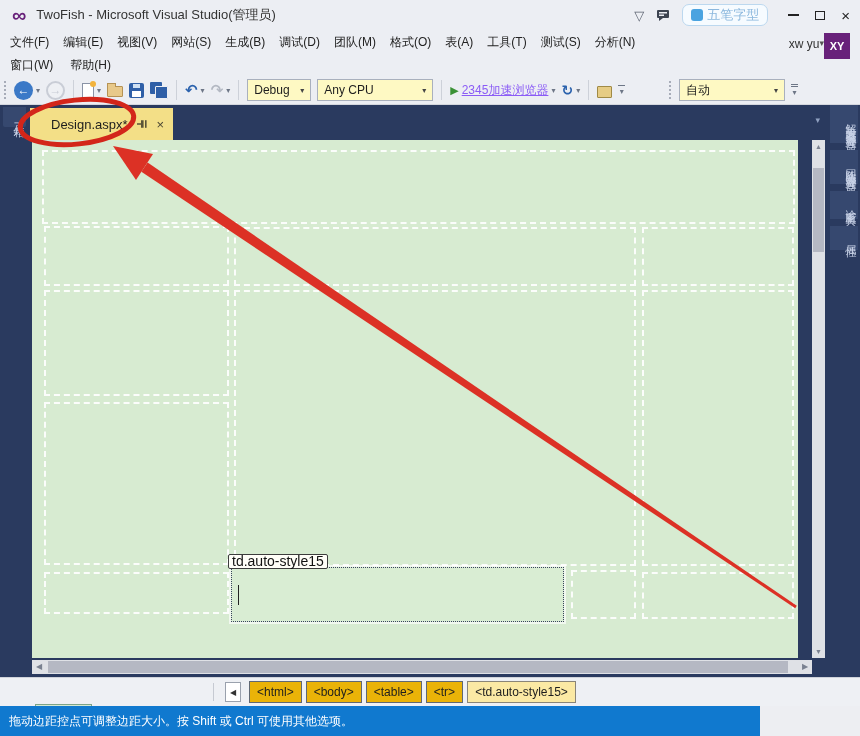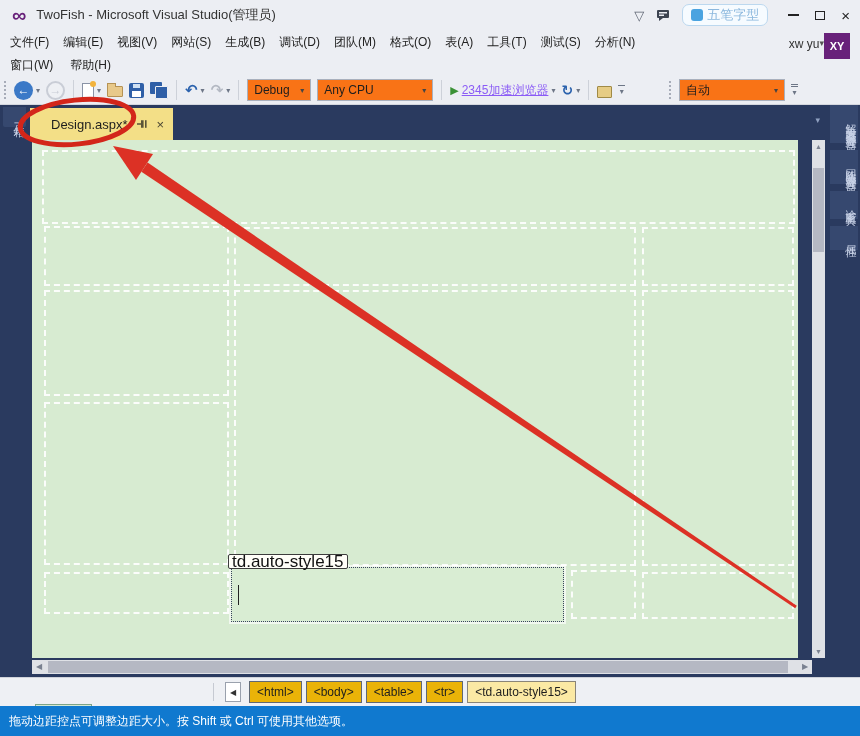--- a/index.html
+++ b/index.html
@@ -44,21 +44,21 @@
   .folder { width:16px; height:11px; background:#e8c98a; border:1px solid #b59254; border-radius:1px; position:relative; margin-top:3px; }
   .folder::before { content:""; position:absolute; top:-4px; left:-1px; width:7px; height:3px; background:#e8c98a; border:1px solid #b59254; border-bottom:none; }
   .floppy { width:15px; height:15px; background:#2f5fa7; border-radius:2px; position:relative; }
   .floppy::before { content:""; position:absolute; left:4px; top:1px; right:4px; height:4px; background:#cfe0f2; }
   .floppy::after { content:""; position:absolute; left:3px; bottom:1px; right:3px; height:6px; background:#fff; }
   .saveall { position:relative; width:18px; height:17px; }
   .saveall .f1 { position:absolute; left:0; top:0; width:12px; height:12px; background:#2f5fa7; border-radius:1px; }
   .saveall .f2 { position:absolute; left:5px; top:4px; width:13px; height:13px; background:#2f5fa7; border:1px solid #eceef3; border-radius:1px; }
   .undo-g { color:#2b62ad; font-size:15px; font-weight:bold; }
   .redo-g { color:#b3b8c2; font-size:15px; font-weight:bold; }
-  .combo { height:22px; background:#f97316; border:1px solid #a9b0bd; display:flex; align-items:center; padding:0 6px; gap:6px; }
+  .combo { height:22px; background:#fef9c3; border:1px solid #a9b0bd; display:flex; align-items:center; padding:0 6px; gap:6px; }
   .combo .val { white-space:nowrap; }
   .combo .c-caret { margin-left:auto; font-size:8px; color:#444; }
   .play-g { color:#3a9136; font-size:11px; }
   .run-label { white-space:nowrap; color:#8b5cf6;text-decoration:underline; }
   .refresh-g { color:#2b62ad; font-size:14px; font-weight:bold; }
   .pic-ic { width:15px; height:12px; background:#e6cc85; border:1px solid #a08a46; border-radius:1px; margin-top:3px; }
   .overflow { display:flex; flex-direction:column; align-items:center; gap:1px; }
   .overflow .bar { width:7px; height:1px; background:#6d7686; }
   .tb-btn { display:flex; align-items:center; gap:3px; }
 
@@ -72,21 +72,21 @@
   .doc-tab { position:absolute; left:0; top:3px; height:32px; background:#f3df87; display:flex; align-items:center; padding:0 9px; gap:9px; }
   .doc-tab .tab-label { font-size:13px; color:#1e1e1e; white-space:nowrap;margin-left:12px; }
   .doc-tab .tab-close { font-size:13px; color:#4a4632; line-height:13px; }
   .strip-caret { position:absolute; right:8px; top:10px; color:#8fa0c0; font-size:9px; }
 
   
   .surface { position:absolute; left:32px; top:35px; width:766px; height:518px; background:#d7ebd1; }
   .cell { position:absolute; border:2px dashed rgba(255,255,255,0.92); }
   .sel-cell { position:absolute; border:1px dotted #39445e; box-shadow:0 0 0 2px rgba(255,255,255,0.65); background:#d9edd3; }
   .caret-bar { position:absolute; width:1px; height:20px; background:#222; }
-  .cell-taglabel { position:absolute; height:15px; background:#fffef8; border:1px solid #3c3c3c; border-radius:2px; font-size:17px; line-height:13px; padding:0 3px; color:#111; white-space:nowrap; z-index:5; }
+  .cell-taglabel { position:absolute; height:15px; background:#fffef8; border:1px solid #3c3c3c; border-radius:2px; font-size:14px; line-height:13px; padding:0 3px; color:#111; white-space:nowrap; z-index:5; }
 
   
   .vscroll { position:absolute; left:812px; top:35px; width:13px; height:518px; background:#dfe1e6; }
   .vscroll .arrow { position:absolute; left:0; width:13px; height:13px; color:#7a8190; font-size:7px; text-align:center; line-height:13px; }
   .vscroll .thumb { position:absolute; left:1px; width:11px; top:28px; height:84px; background:#b5b8c3; }
   .hscroll { position:absolute; left:32px; top:555px; width:780px; height:14px; background:#dfe1e6; }
   .hscroll .arrow { position:absolute; top:0; width:14px; height:14px; color:#7a8190; font-size:8px; text-align:center; line-height:14px; }
   .hscroll .thumb { position:absolute; top:1px; left:16px; width:740px; height:12px; background:#b5b8c3; }
 
   
@@ -98,21 +98,21 @@
   .vb-ic.split::after { content:""; position:absolute; left:0; right:0; top:3px; height:1px; background:#66707e; }
   .vb-ic.src { border:none; background:none; width:12px; }
   .vb-ic.src::after { content:"<>"; font-size:8px; color:#66707e; position:absolute; top:-1px; }
   .tag-sep { width:1px; height:18px; background:#c6cad2; margin:0 6px; }
   .nav-left-btn { height:20px; width:16px; border:1px solid #9aa1ad; background:#fff; color:#333; font-size:8px; display:flex; align-items:center; justify-content:center; margin-right:3px; }
   .tag-list { display:flex; align-items:center; gap:4px; }
   .tag-list .tag { height:22px; display:flex; align-items:center; padding:0 7px; background:#eab308; border:1px solid #5f6874; color:#1e1e1e; font-size:12px; white-space:nowrap; }
   .tag-list .tag.active { background:#fbe9a4; border-color:#8a8578; }
 
   
-  .statusbar { position:absolute; left:0; top:706px; width:860px; height:30px; background:#1079cf; color:#fff; display:flex; align-items:center; padding:0 9px; font-size:12px; }
+  .statusbar { position:absolute; left:0; top:706px; width:760px; height:30px; background:#1079cf; color:#fff; display:flex; align-items:center; padding:0 9px; font-size:12px; }
 
   
   .annotation { position:absolute; left:0; top:0; width:860px; height:736px; pointer-events:none; z-index:50; }
 </style>
 </head>
 <body>
 
 <div id="window">
 
   <div class="titlebar">

